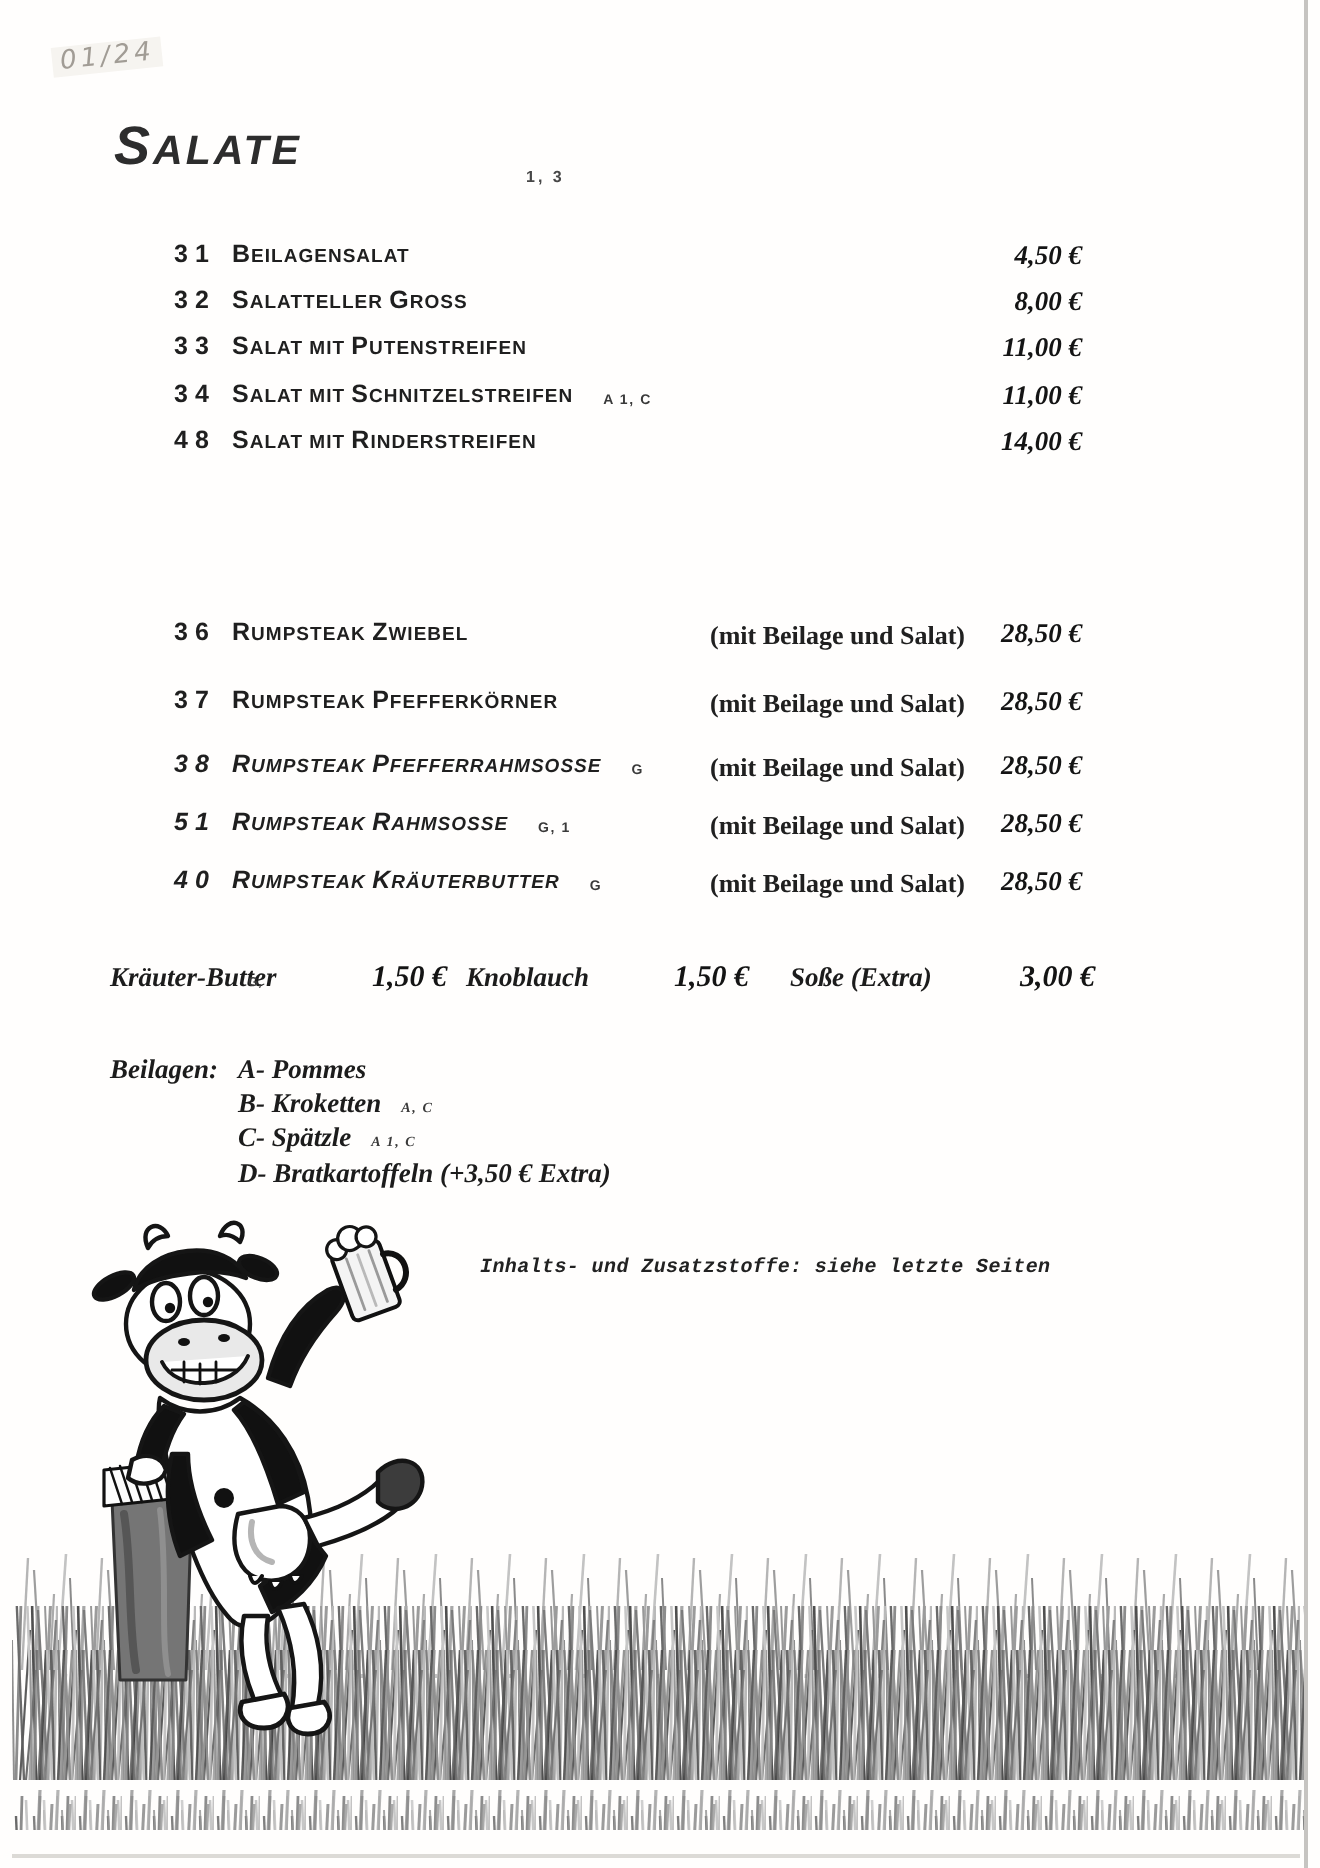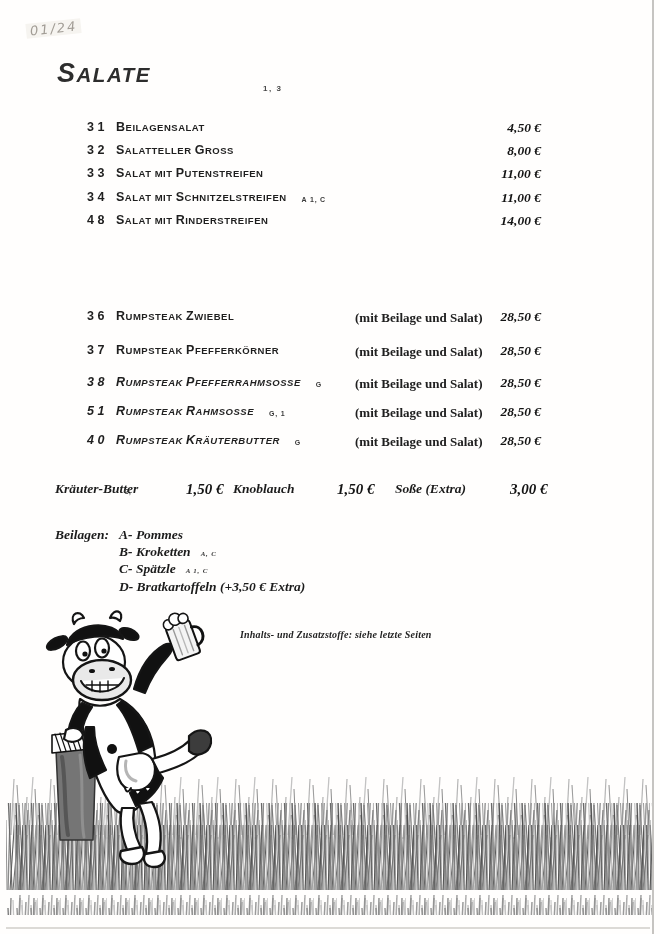--- a/index.html
+++ b/index.html
@@ -43,21 +43,21 @@
           font-size:15px;color:#141414;white-space:nowrap;margin-left:40px;}
 
   
   .bei-label{position:absolute;left:55px;top:527px;font-family:"Liberation Serif",serif;font-style:italic;
              font-weight:bold;font-size:13.5px;color:#1c1c1c;}
   .bei-item{position:absolute;left:119px;display:flex;align-items:baseline;gap:10px;
             font-family:"Liberation Serif",serif;font-style:italic;font-weight:bold;
             font-size:13.5px;color:#1c1c1c;white-space:nowrap;}
   .bei-item .codes{top:0;}
 
-  .footnote{position:absolute;left:240px;top:629px;font-family:Liberation Serif, serif;font-style:italic;
+  .footnote{position:absolute;left:240px;top:629px;font-family:Liberation Mono, monospace;font-style:italic;
             font-weight:bold;font-size:10px;color:#222;letter-spacing:0.2px;}
 
   .grass{position:absolute;left:6px;top:775px;width:646px;height:140px;}
   .cow{position:absolute;left:22px;top:607px;width:195px;height:270px;}
 </style>
 </head>
 <body>
 
 <div class="sheet">
 

